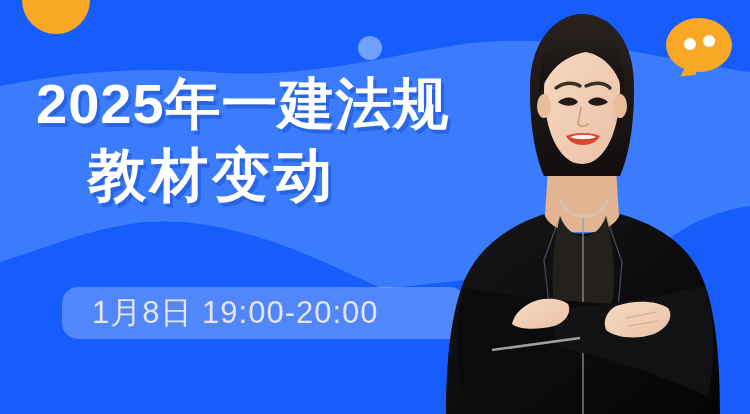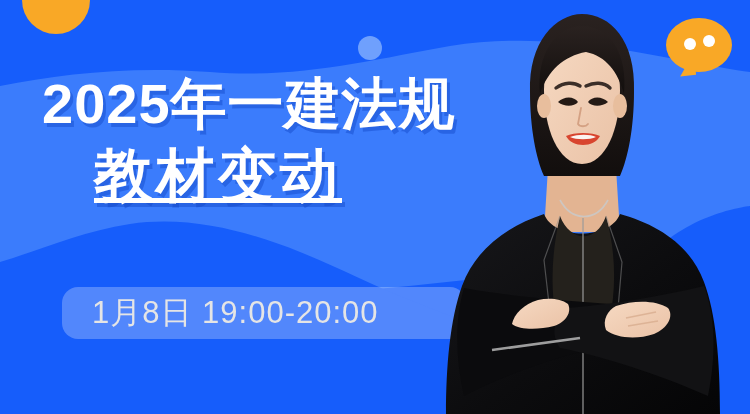--- a/index.html
+++ b/index.html
@@ -81,21 +81,21 @@
     height: 12px;
     border-radius: 50%;
     background: #ffffff;
   }
   .bubble-dot.d1 { left: 18px; }
   .bubble-dot.d2 { left: 37px; top: 17px; }
 
   
   .headline {
     position: absolute;
-    left: 10px;
+    left: 4px;
     top: 76px;
     width: 520px;
     z-index: 6;
   }
   .title-line {
     color: #ffffff;
     font-weight: bold;
     letter-spacing: 1px;
     line-height: 1.0;
     text-shadow: 3px 4px 0 rgba(18, 72, 200, 0.45);
@@ -103,21 +103,20 @@
   }
   .title-line.line1 {
     font-size: 56px;
     margin-left: 32px;
   }
   .title-line.line2 {
     font-size: 58px;
     margin-left: 84px;
     margin-top: 14px;
     letter-spacing: 4px;
-    text-decoration: underline;
   }
 
   
   .date-pill {
     position: absolute;
     left: 62px;
     top: 287px;
     width: 404px;
     height: 52px;
     border-radius: 16px;

